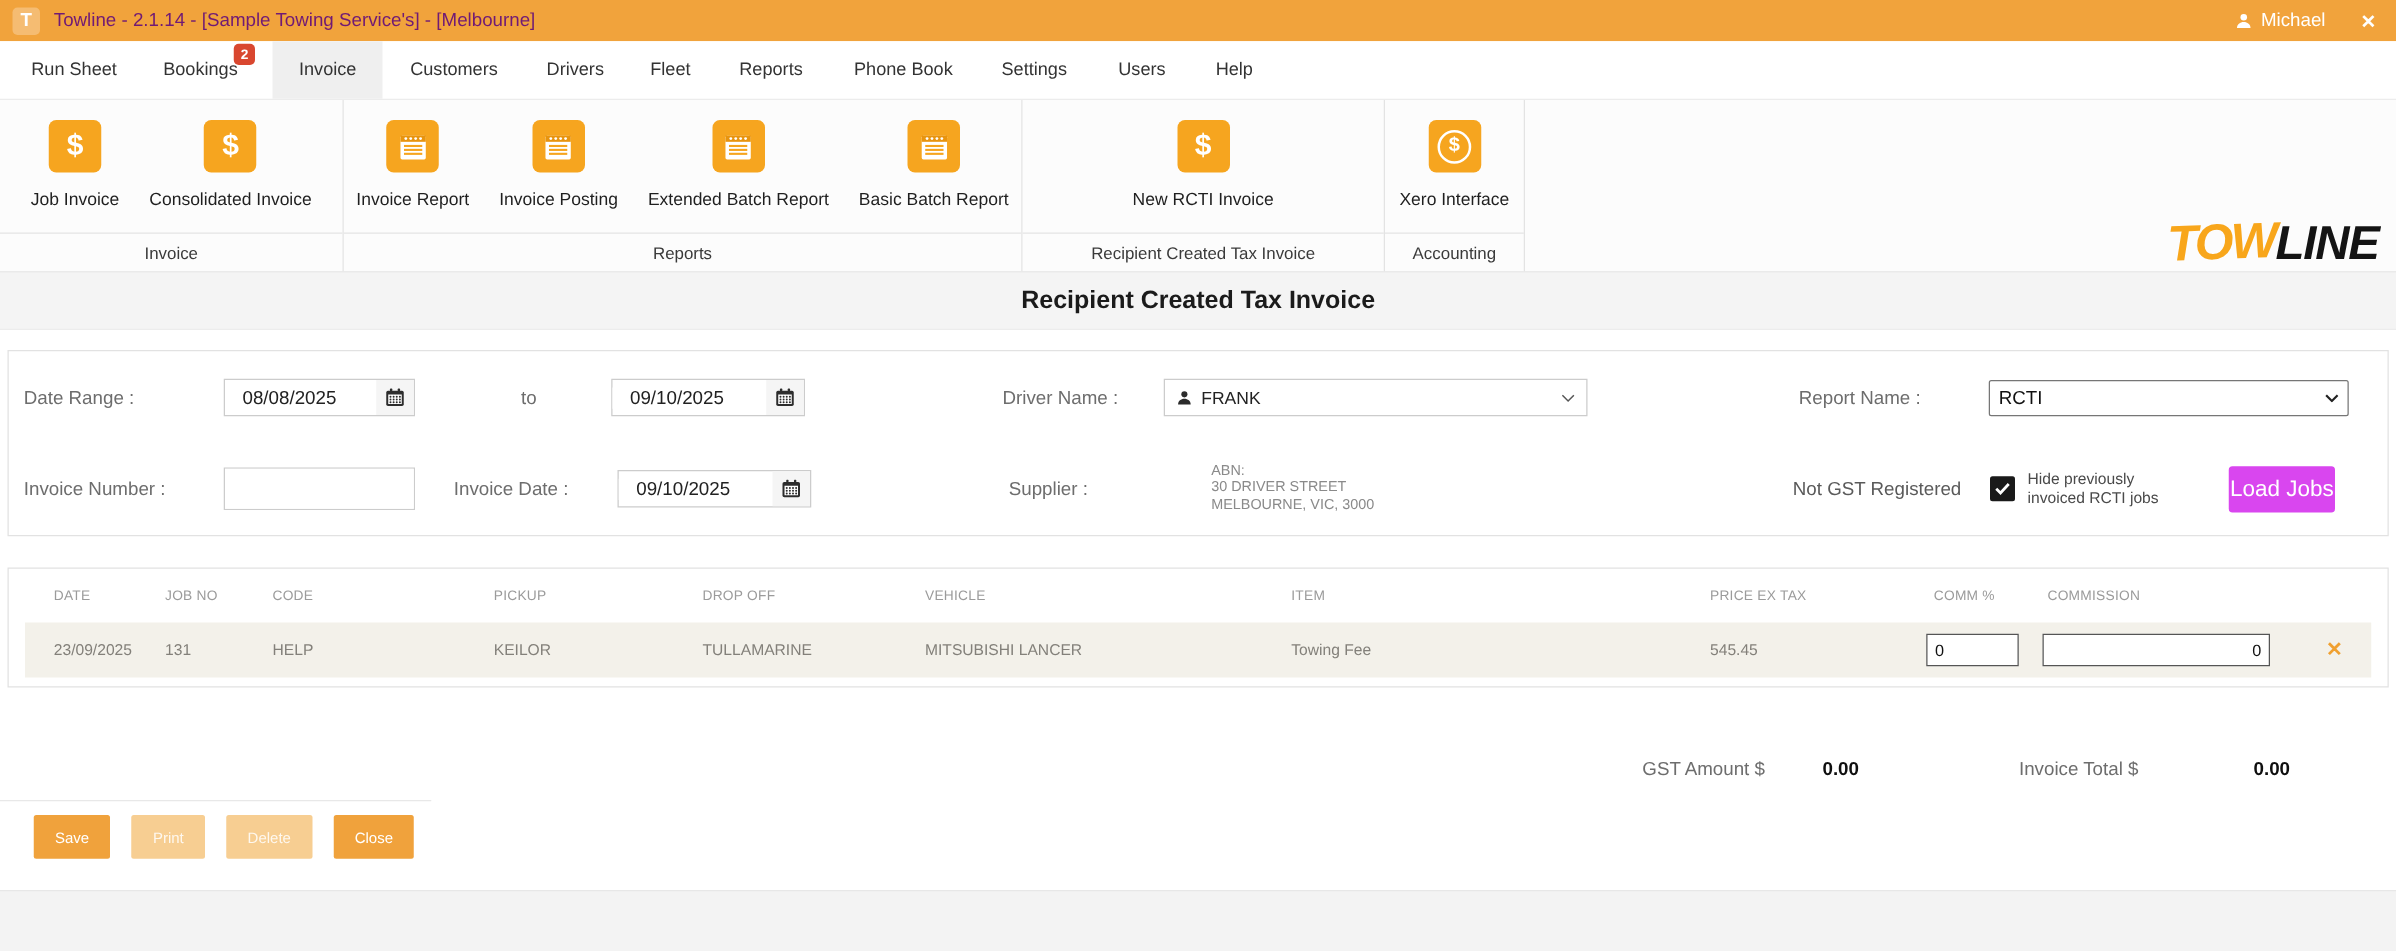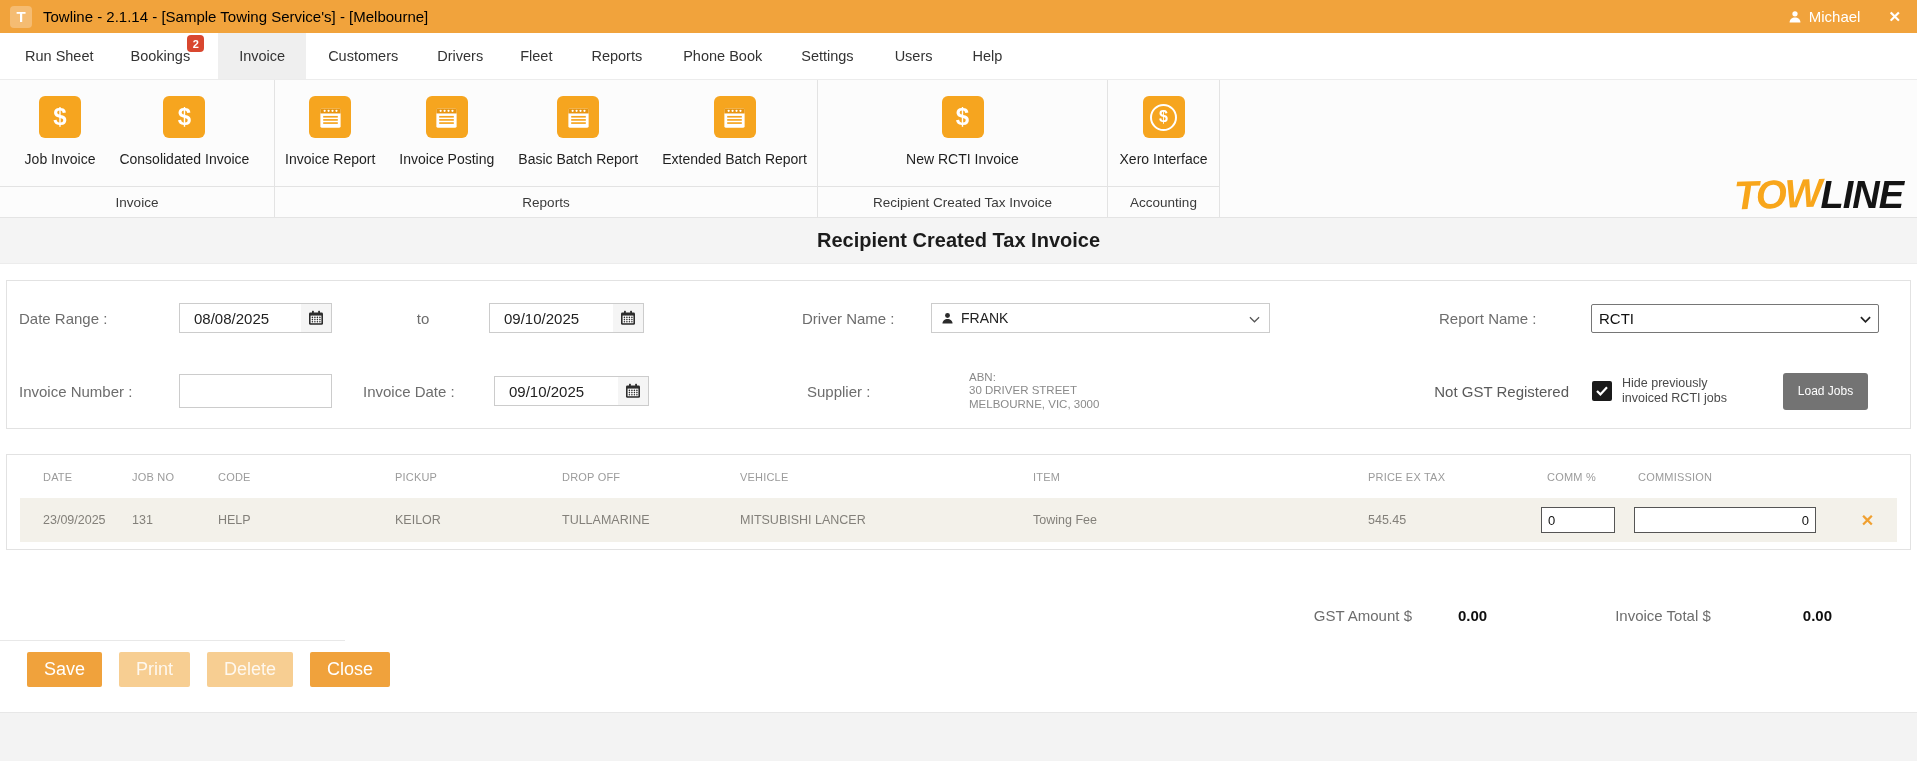--- a/index.html
+++ b/index.html
@@ -4,21 +4,21 @@
 <style>
   * { margin:0; padding:0; box-sizing:border-box; }
   html,body { width:1917px; height:761px; overflow:hidden; background:#fff;
     font-family:"Liberation Sans", sans-serif; }
   .app { display:flex; flex-direction:column; height:761px; }
 
   
   .titlebar { height:33px; background:#F1A33C; display:flex; align-items:center; padding:0 10px; flex:0 0 auto; }
   .logo-box { width:22px; height:22px; border-radius:4px; background:rgba(255,255,255,.28);
     display:flex; align-items:center; justify-content:center; color:#fff; font-weight:bold; font-size:15px; margin-right:11px; }
-  .title-text { color:#000000; font-size:15px; }
+  .title-text { color:#701a75; font-size:15px; }
   .tb-user { margin-left:auto; display:flex; align-items:center; gap:7px; color:#fff; font-size:15px; margin-right:28px; }
   .tb-user svg { width:14px; height:14px; fill:#fff; }
   .tb-close { color:#fff; font-size:15px; font-weight:bold; margin-right:6px; cursor:default; }
 
   
   .tabbar { height:47px; display:flex; align-items:stretch; background:#fff; border-bottom:1px solid #ececec; padding-left:25px; flex:0 0 auto; }
   .tab { display:flex; align-items:center; font-size:14.5px; color:#333; position:relative; white-space:nowrap; }
   .tab.active { background:#efefef; padding:0 21px; }
   .badge { position:absolute; top:2px; right:-14px; background:#D9472F; color:#fff; font-size:11px; font-weight:700;
     width:17px; height:17px; border-radius:4px; display:flex; align-items:center; justify-content:center; }
@@ -80,22 +80,22 @@
   .invno-input { width:153px; height:34px; border:1px solid #ccc; background:#fff; }
   .invno-input input { border:none; outline:none; width:100%; height:100%; padding:0 10px; font-size:15px;
     font-family:"Liberation Sans", sans-serif; }
   .date2 { margin-left:41px; width:155px; }
   .supplier-block { margin-left:57px; font-size:11.5px; color:#8a8a8a; line-height:13.5px; }
   .lbl-notgst { margin-left:auto; font-size:15px; color:#5a5a5a; }
   .hide-check { margin-left:23px; width:20px; height:20px; background:#1a1a1a; border-radius:2px;
     display:flex; align-items:center; justify-content:center; cursor:default; }
   .hide-check svg { width:12px; height:10px; }
   .hide-label { margin-left:10px; width:128px; font-size:12.5px; color:#4a4a4a; line-height:15px; }
-  .load-btn { margin-left:33px; margin-right:42px; width:85px; height:37px; background:#737373; border:none;
-    border-radius:3px; color:#fff; font-size:12px; font-family:"Liberation Sans", sans-serif; cursor:pointer; }
+  .load-btn { margin-left:33px; margin-right:42px; width:85px; height:37px; background:#d946ef; border:none;
+    border-radius:3px; color:#fff; font-size:18px; font-family:"Liberation Sans", sans-serif; cursor:pointer; }
 
   
   .table-panel { margin-top:25px; height:96px; padding:0 13px; flex:0 0 auto; }
   .tgrid { display:grid; grid-template-columns:89px 86px 177px 167px 178px 293px 335px 179px 91px 200px 1fr;
     align-items:center; padding-left:23px; }
   .thead { height:43px; font-size:11px; color:#9b9b9b; letter-spacing:.2px; }
   .trow { height:44px; background:#F3F1EA; font-size:12.5px; color:#83807a; }
   .comm-input { width:74px; height:26px; border:1px solid #555; font-size:13px; padding:0 6px; color:#111;
     font-family:"Liberation Sans", sans-serif; outline:none; background:#fff; margin-left:-6px; }
   .commission-input { width:182px; text-align:right; margin-left:-4px; }
@@ -106,21 +106,21 @@
   .totals .tlabel { margin-left:auto; font-size:15px; color:#6d6d6d; }
   .totals .tval { font-size:15px; font-weight:700; color:#0f0f0f; }
   .gst-val { margin-left:46px; }
   .total-label { margin-left:128px; margin-right:0; }
   .totals .total-label { margin-left:128px; }
   .total-val { margin-left:92px; margin-right:85px; }
 
   
   .btn-divider { width:345px; border-top:1px solid #e8e8e8; margin-top:12px; flex:0 0 auto; }
   .actions { margin:11px 0 0 27px; display:flex; gap:17px; flex:0 0 auto; }
-  .abtn { height:35px; padding:0 17px; border:none; border-radius:2px; font-size:18px; color:#fff;
+  .abtn { height:35px; padding:0 17px; border:none; border-radius:2px; font-size:12px; color:#fff;
     background:#F0A23C; font-family:"Liberation Sans", sans-serif; cursor:pointer; }
   .abtn.disabled { background:#F7CE92; color:rgba(255,255,255,.85); cursor:default; }
 
   .footer { margin-top:auto; height:49px; background:#f3f3f3; border-top:1px solid #e7e7e7; flex:0 0 auto; }
 </style>
 </head>
 <body>
 
 <div class="app">
 
@@ -236,37 +236,37 @@
                 <rect x="3" y="4" width="18" height="4.4" fill="#e8940f"></rect>
                 <circle cx="6.8" cy="6.1" r="1" fill="#fff"></circle>
                 <circle cx="10.3" cy="6.1" r="1" fill="#fff"></circle>
                 <circle cx="13.8" cy="6.1" r="1" fill="#fff"></circle>
                 <circle cx="17.3" cy="6.1" r="1" fill="#fff"></circle>
                 <rect x="5.5" y="10.6" width="13" height="1.5" fill="#F6A51F"></rect>
                 <rect x="5.5" y="13.4" width="13" height="1.5" fill="#F6A51F"></rect>
                 <rect x="5.5" y="16.2" width="13" height="1.5" fill="#F6A51F"></rect>
               </svg>
           </div>
-          <div class="rlabel">Basic Batch Report</div>
+          <div class="rlabel">Extended Batch Report</div>
         </div>
         <div class="ritem">
           <div class="ricon">
             <svg viewBox="0 0 24 24">
                 <rect x="3" y="4" width="18" height="17" rx="1.2" fill="#fff"></rect>
                 <rect x="3" y="4" width="18" height="4.4" fill="#e8940f"></rect>
                 <circle cx="6.8" cy="6.1" r="1" fill="#fff"></circle>
                 <circle cx="10.3" cy="6.1" r="1" fill="#fff"></circle>
                 <circle cx="13.8" cy="6.1" r="1" fill="#fff"></circle>
                 <circle cx="17.3" cy="6.1" r="1" fill="#fff"></circle>
                 <rect x="5.5" y="10.6" width="13" height="1.5" fill="#F6A51F"></rect>
                 <rect x="5.5" y="13.4" width="13" height="1.5" fill="#F6A51F"></rect>
                 <rect x="5.5" y="16.2" width="13" height="1.5" fill="#F6A51F"></rect>
               </svg>
           </div>
-          <div class="rlabel">Extended Batch Report</div>
+          <div class="rlabel">Basic Batch Report</div>
         </div>
       </div>
       <div class="rgroup-label">Reports</div>
     </div>
 
     <div class="rgroup" style="width:290px">
       <div class="ritems">
         <div class="ritem">
           <div class="ricon">
               <span class="dollar">$</span>

